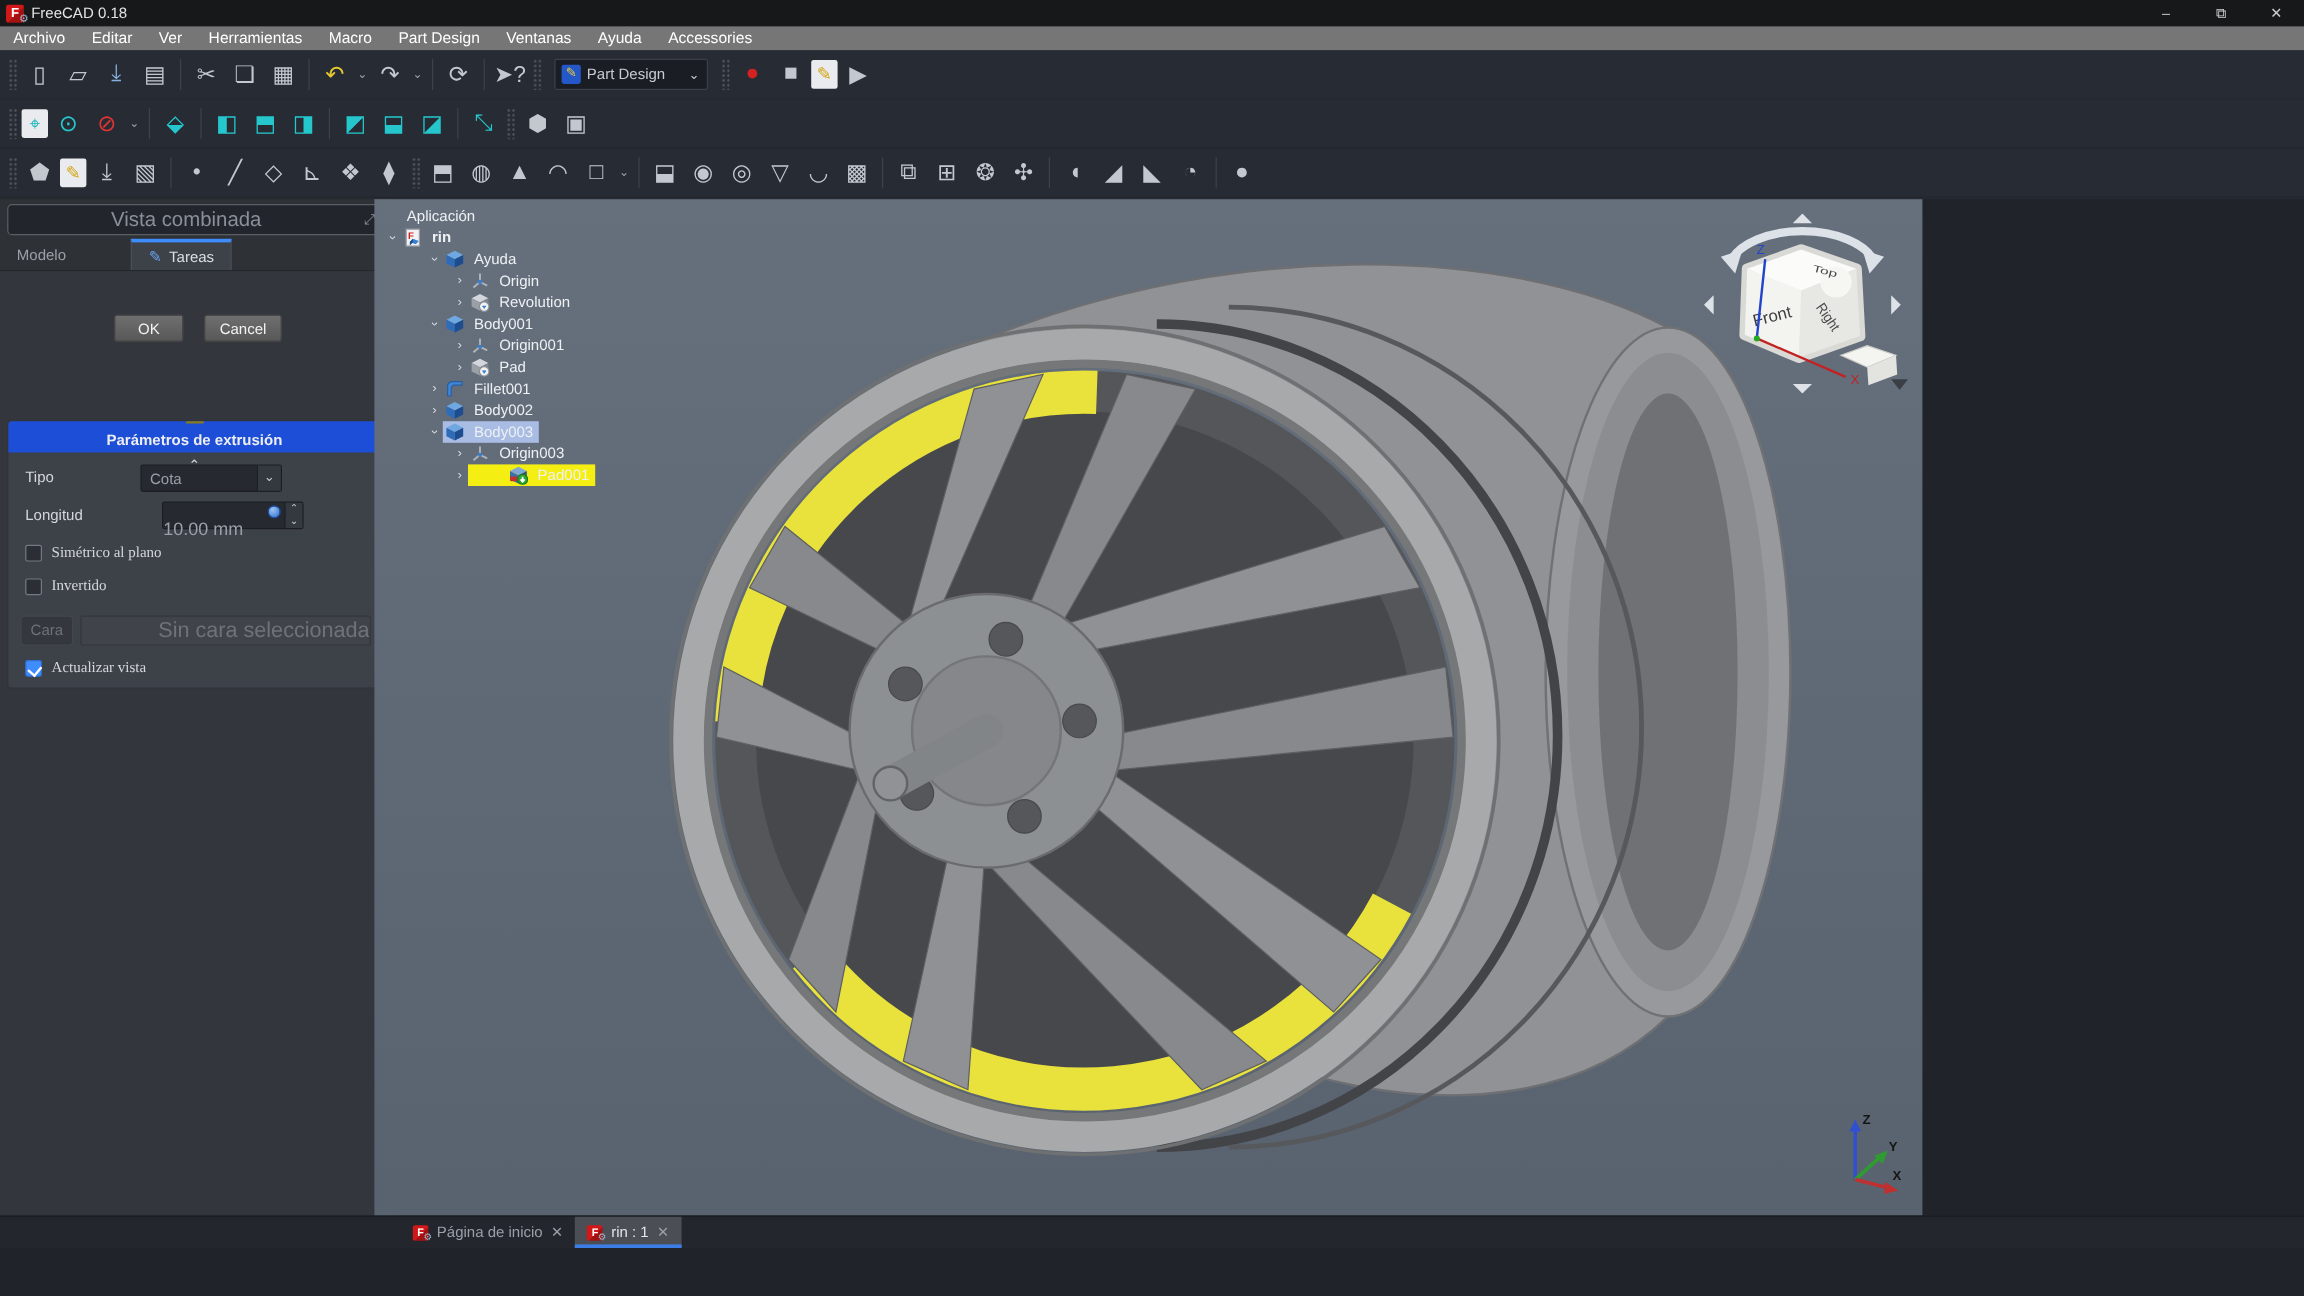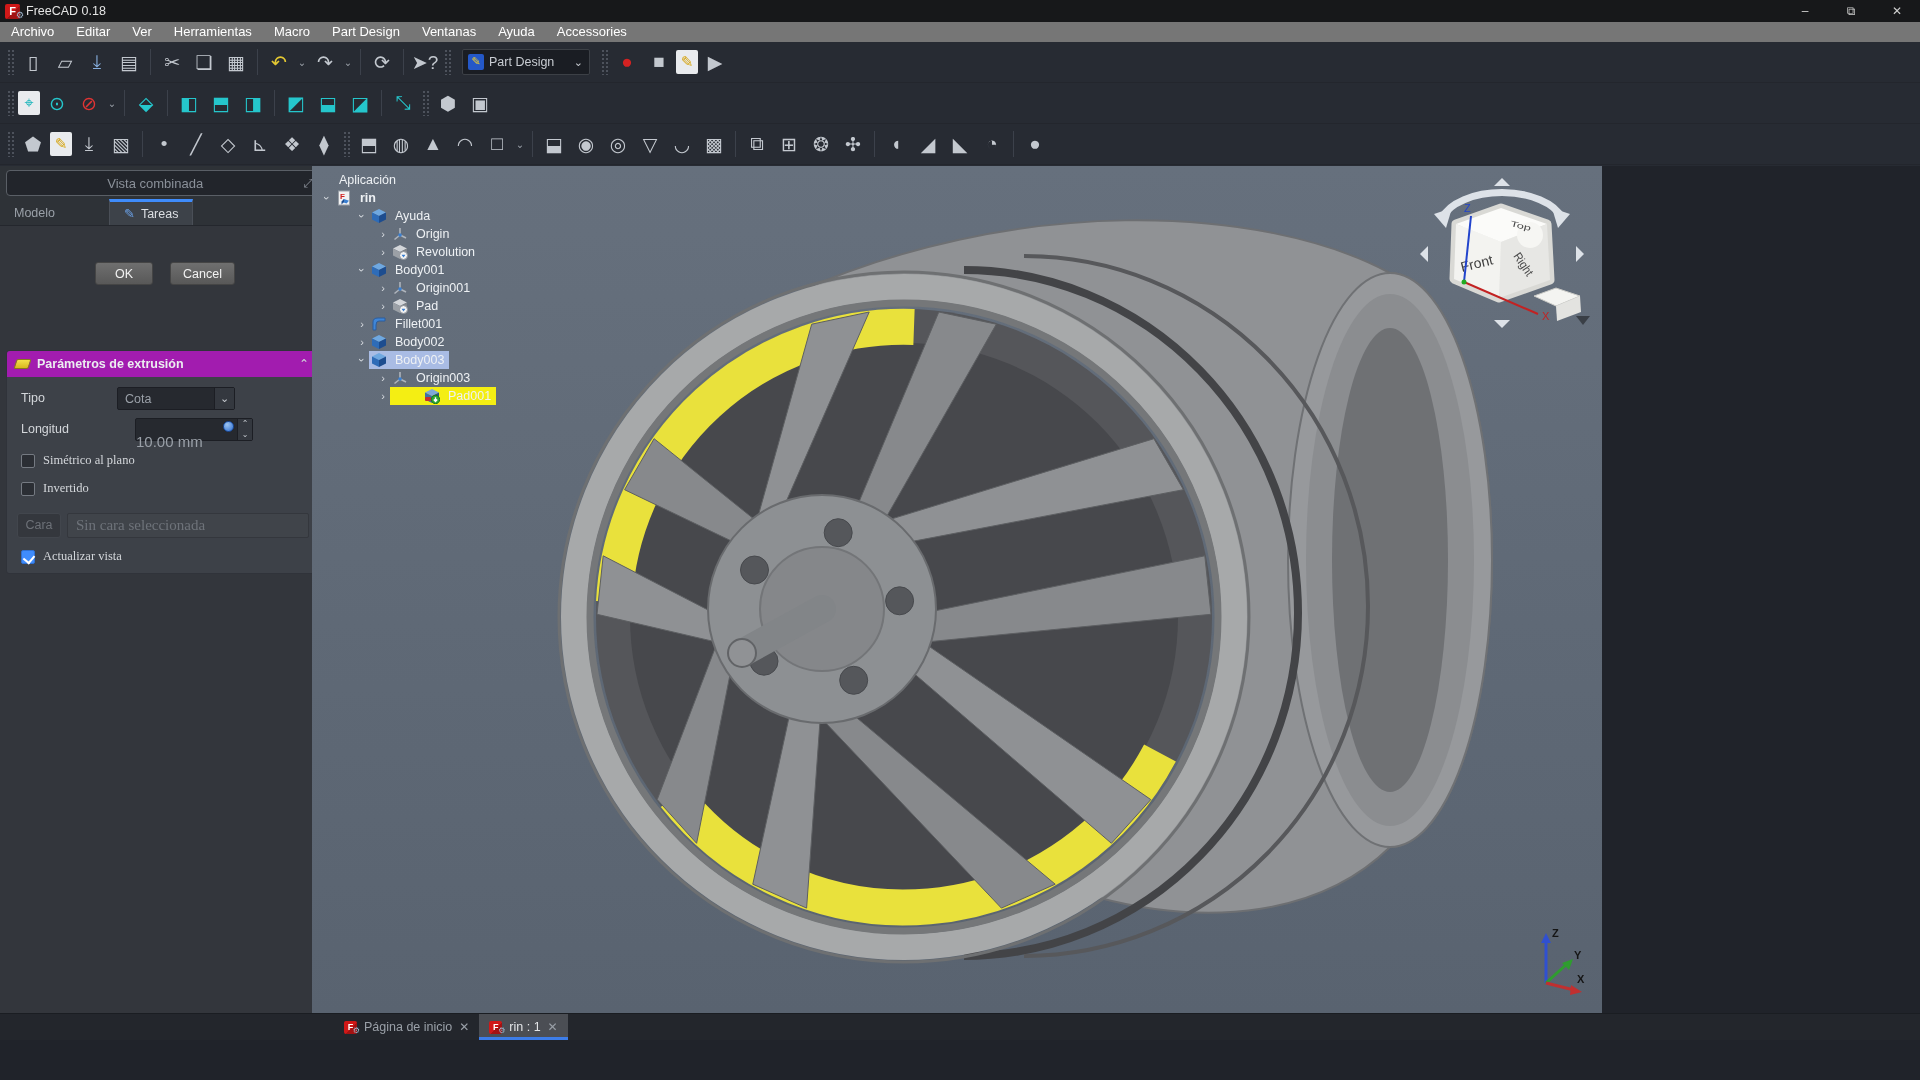--- a/index.html
+++ b/index.html
@@ -39,37 +39,37 @@
     border-radius:2px; display:flex; align-items:center; }
   .wb-icon { width:16px; height:16px; margin:0 5px; background:#2458c8; border-radius:2px;
     color:#f2d02a; font-size:11px; text-align:center; line-height:15px; }
   .wb-text { color:#c8ccd2; font-size:12.5px; flex:1; }
   .wb-arrow { color:#c8ccd2; font-size:11px; padding-right:6px; }
 
   
   #left-panel { position:absolute; left:0; top:166px; width:330px; height:847px; background:#2e3237; }
   .cv-header { position:absolute; left:6px; top:4px; width:316px; height:26px; background:#22252b;
     border:1px solid #5a5f66; border-radius:4px; display:flex; align-items:center; }
-  .cv-title { flex:1; text-align:center; color:#8a9099; font-size:13px; }
+  .cv-title { flex:1; text-align:center; color:#8a9099; font-size:17px; }
   .cv-float { color:#8a9099; font-size:12px; padding-right:8px; }
   .cv-tabs { position:absolute; left:0; top:34px; width:100%; height:26px; display:flex; align-items:flex-end;
     border-bottom:1px solid #24272d;gap:40px; }
   .cv-tab { height:24px; padding:0 14px; display:flex; align-items:center; gap:6px;
     color:#9aa0a8; font-size:12.5px; }
   .cv-tab.active { background:#3d4249; border-top:3px solid #3f8cfc; border-left:1px solid #4a4f57;
     border-right:1px solid #4a4f57; color:#dcdfe3; height:26px; }
   .pencil { color:#6aa1e8; font-size:13px; }
   .task-area { position:absolute; left:0; top:60px; width:100%; height:787px; background:#33363c; }
   .btn-row { position:absolute; top:36px; left:0; width:100%; display:flex; justify-content:center; gap:17px; }
   .tbtn { min-width:58px; height:23px; background:linear-gradient(#6f6f6f,#585858); border:1px solid #454545;
     border-radius:3px; color:#f2f2f2; font-size:12.5px; font-family:inherit; padding:0 12px; }
   .groupbox { position:absolute; left:6px; top:124px; width:312px; background:#3d4148;
     border:1px solid #30333a; border-radius:3px; }
-  .gb-header { height:26px; background:#a21caf; border-radius:3px 3px 0 0; display:flex;
-    align-items:center; padding:0 8px; gap:7px; }
+  .gb-header { height:26px; background:#1d4ed8; border-radius:3px 3px 0 0; display:flex;
+    align-items:center; padding:0 8px; gap:7px;flex-direction:column; }
   .gb-icon { width:15px; height:10px; background:linear-gradient(#f3e04a,#d8b81e); border:1px solid #8a7a1a;
     border-radius:2px; transform:skewX(-18deg); }
   .gb-title { color:#eceef1; font-size:12.5px; font-weight:bold; flex:1; }
   .gb-collapse { color:#cfd3d8; font-size:12px; }
   .gb-body { position:relative; height:196px; }
   .flabel { position:absolute; left:14px; color:#d4d7db; font-size:12.5px; }
   .combo { position:absolute; left:110px; width:118px; height:23px; background:#26292f;
     border:1px solid #1c1e24; border-radius:2px; display:flex; align-items:center; }
   .combo-val { flex:1; padding-left:7px; color:#9aa0a8; font-size:12.5px; }
   .combo-arrow { width:20px; text-align:center; color:#c6cad0; font-size:11px; background:#34383f;
@@ -84,21 +84,21 @@
     background:#34383f; }
   .cbrow { position:absolute; left:14px; display:flex; align-items:center; gap:8px;font-family:Liberation Serif, serif; }
   .cb { width:14px; height:14px; background:#2b2e34; border:1px solid #757a82; border-radius:2px; position:relative; }
   .cb.checked { background:#3f8cfc; border-color:#2f6fd0; }
   .cb.checked::after { content:""; position:absolute; left:3px; top:2px; width:6px; height:8px;
     border:solid #fff; border-width:0 2px 2px 0; transform:rotate(40deg); }
   .cblabel { color:#d4d7db; font-size:12.5px; }
   .cara-btn { position:absolute; left:10px; width:44px; height:25px; background:#34373d; border:1px solid #42464d;
     border-radius:3px; color:#6d7178; font-size:12.5px; text-align:center; line-height:23px; }
   .cara-input { position:absolute; left:60px; width:242px; height:25px; background:#40444a; border:1px solid #34373d;
-    border-radius:2px; color:#777c83; font-size:15px; padding-left:8px; font-family:Liberation Serif, serif; }
+    border-radius:2px; color:#777c83; font-size:18px; padding-left:8px; font-family:Liberation Sans, sans-serif;text-align:right; }
   .cara-input::placeholder { color:#6e737a; }
   .panel-scroll-thumb { position:absolute; right:2px; top:402px; width:6px; height:78px; background:#7b8088; border-radius:3px; }
 
   
   #viewport { position:absolute; left:312px; top:166px; width:1290px; height:847px;
     background:linear-gradient(#66707d,#596370); overflow:hidden; }
   #wheel-svg { position:absolute; left:0; top:0; }
 
   
   #tree { position:absolute; left:8px; top:5px; font-size:12.5px; color:#eef1f4; }

